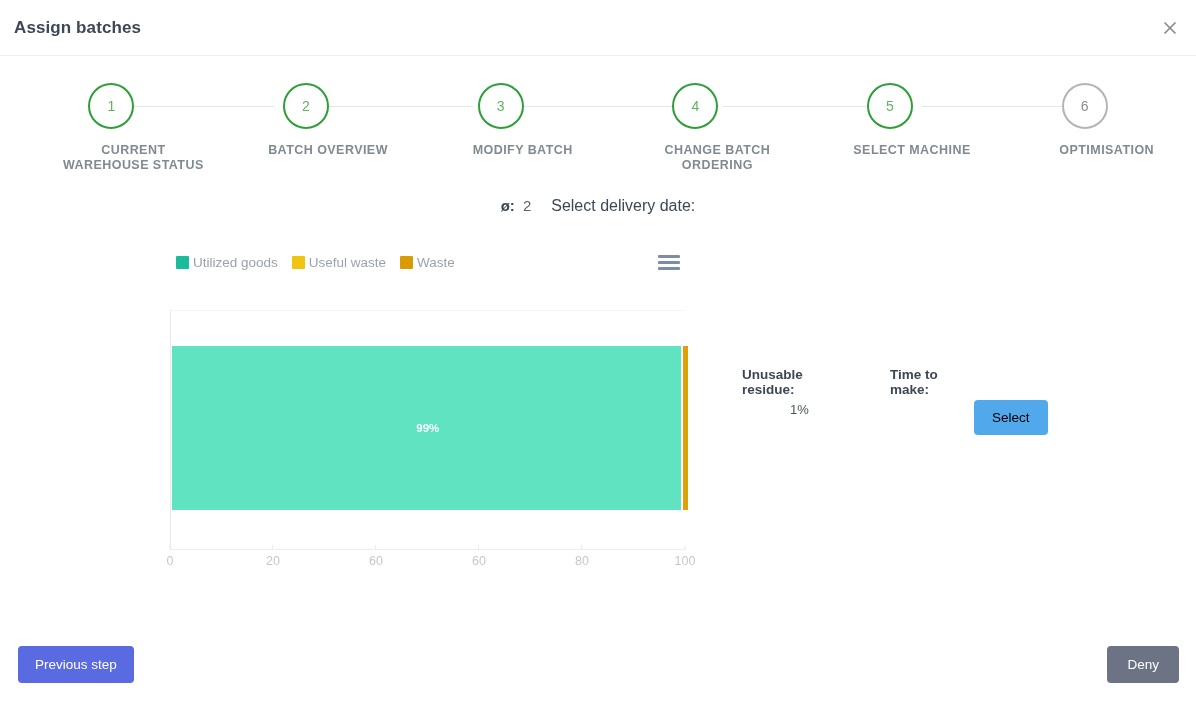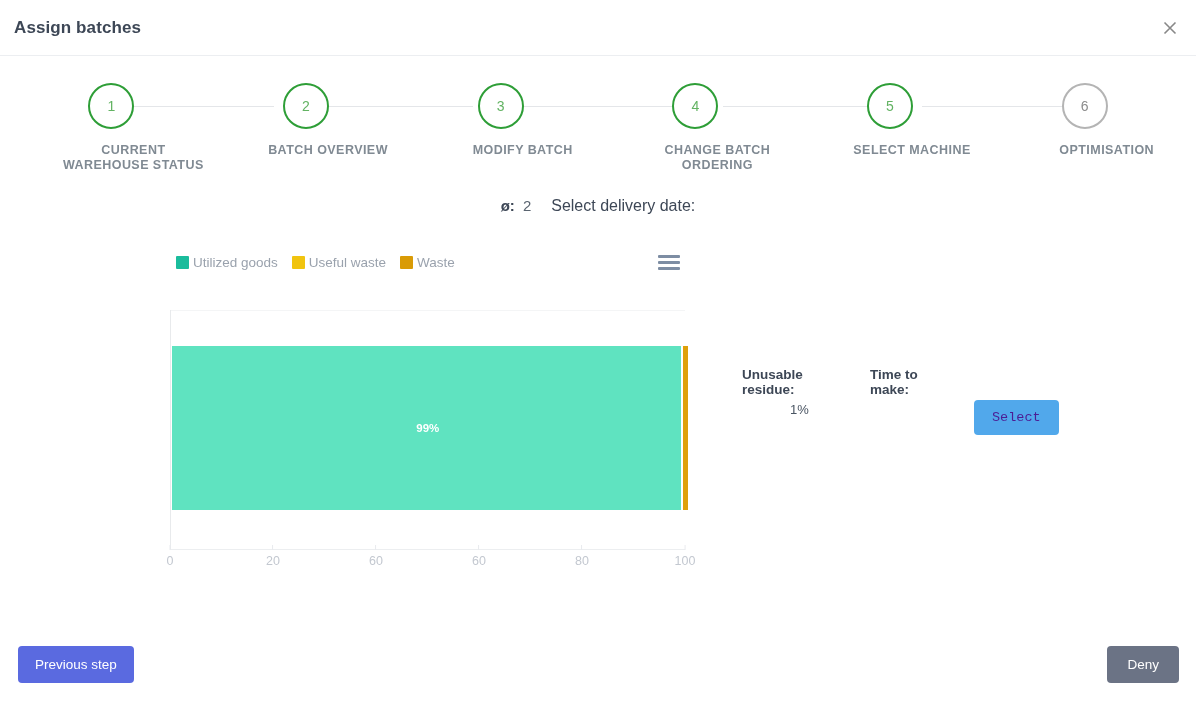--- a/index.html
+++ b/index.html
@@ -243,21 +243,21 @@
     left: 700px;
     top: 60px;
     width: 496px;
     height: 300px;
   }
   .side-headers {
     position: absolute;
     left: 42px;
     top: 60px;
     display: flex;
-    gap: 13px;
+    gap: 33px;
     font-size: 13.5px;
     font-weight: 700;
     color: #3d4756;
   }
   .side-h-residue { width: 115px; }
   .side-h-time { width: 90px; }
   .side-values {
     position: absolute;
     left: 42px;
     top: 95px;
@@ -270,26 +270,26 @@
     text-align: center;
     font-size: 13px;
     color: #4a5563;
   }
   .time-cell { width: 90px; }
   .select-btn {
     position: absolute;
     left: 274px;
     top: 93px;
     background: #51a8eb;
-    color: #4c1d95;
+    color: #000000;
     border: none;
     border-radius: 4px;
     padding: 10px 18px;
     font-size: 13.5px;
-    font-family: Liberation Mono, monospace;
+    font-family: Liberation Sans, sans-serif;
     cursor: pointer;
     min-width: 63px;
   }
 
   
   .footer {
     position: absolute;
     left: 0;
     bottom: 0;
     width: 100%;

